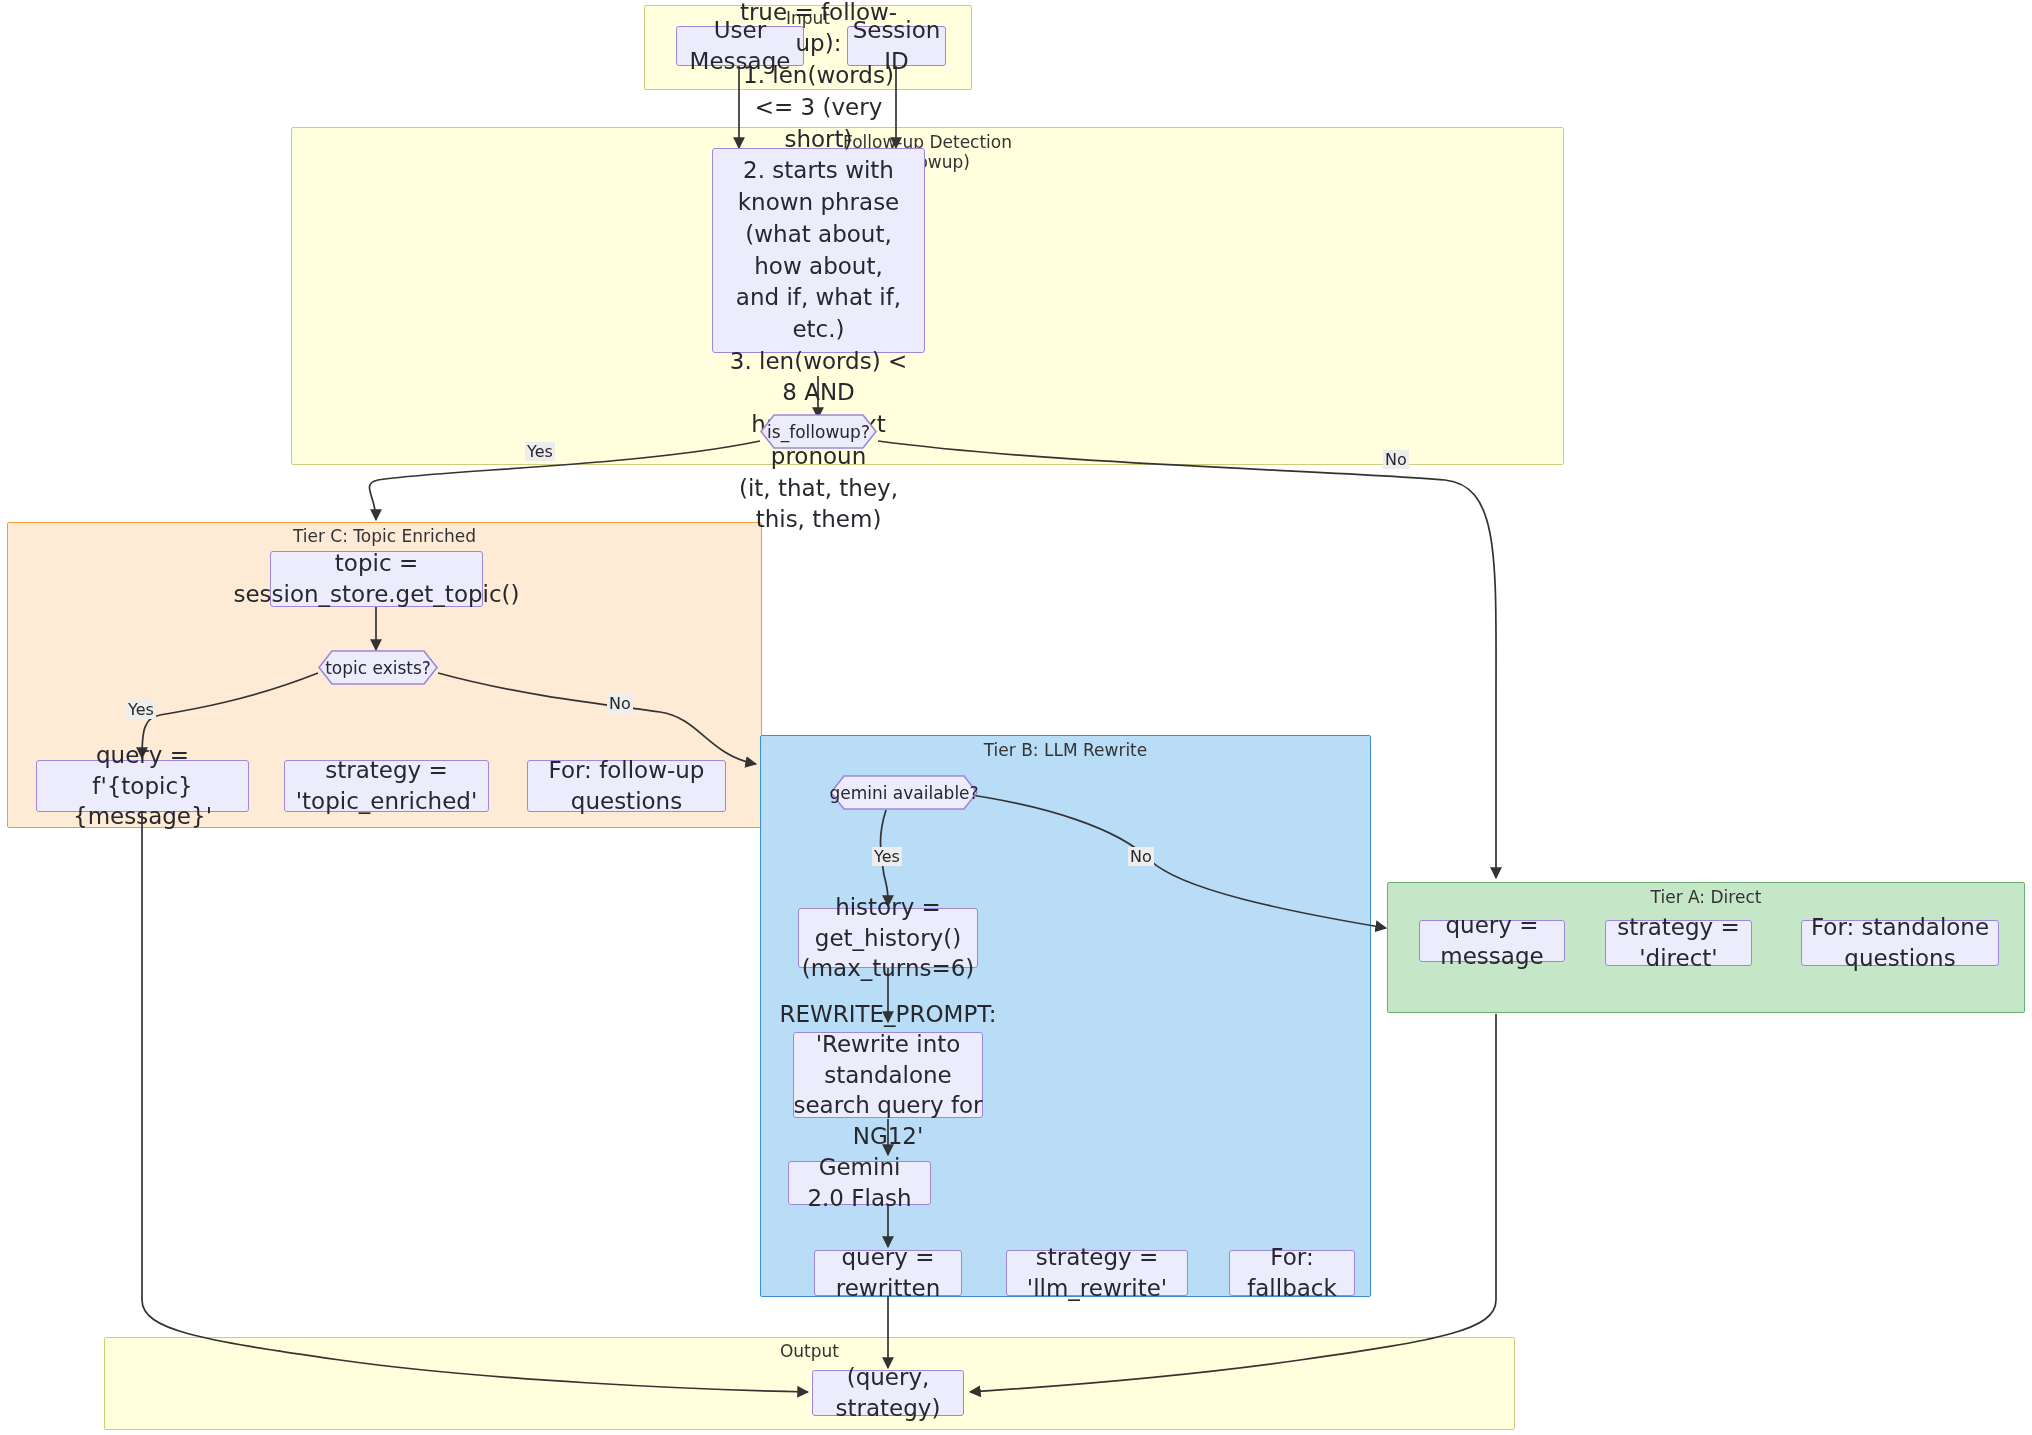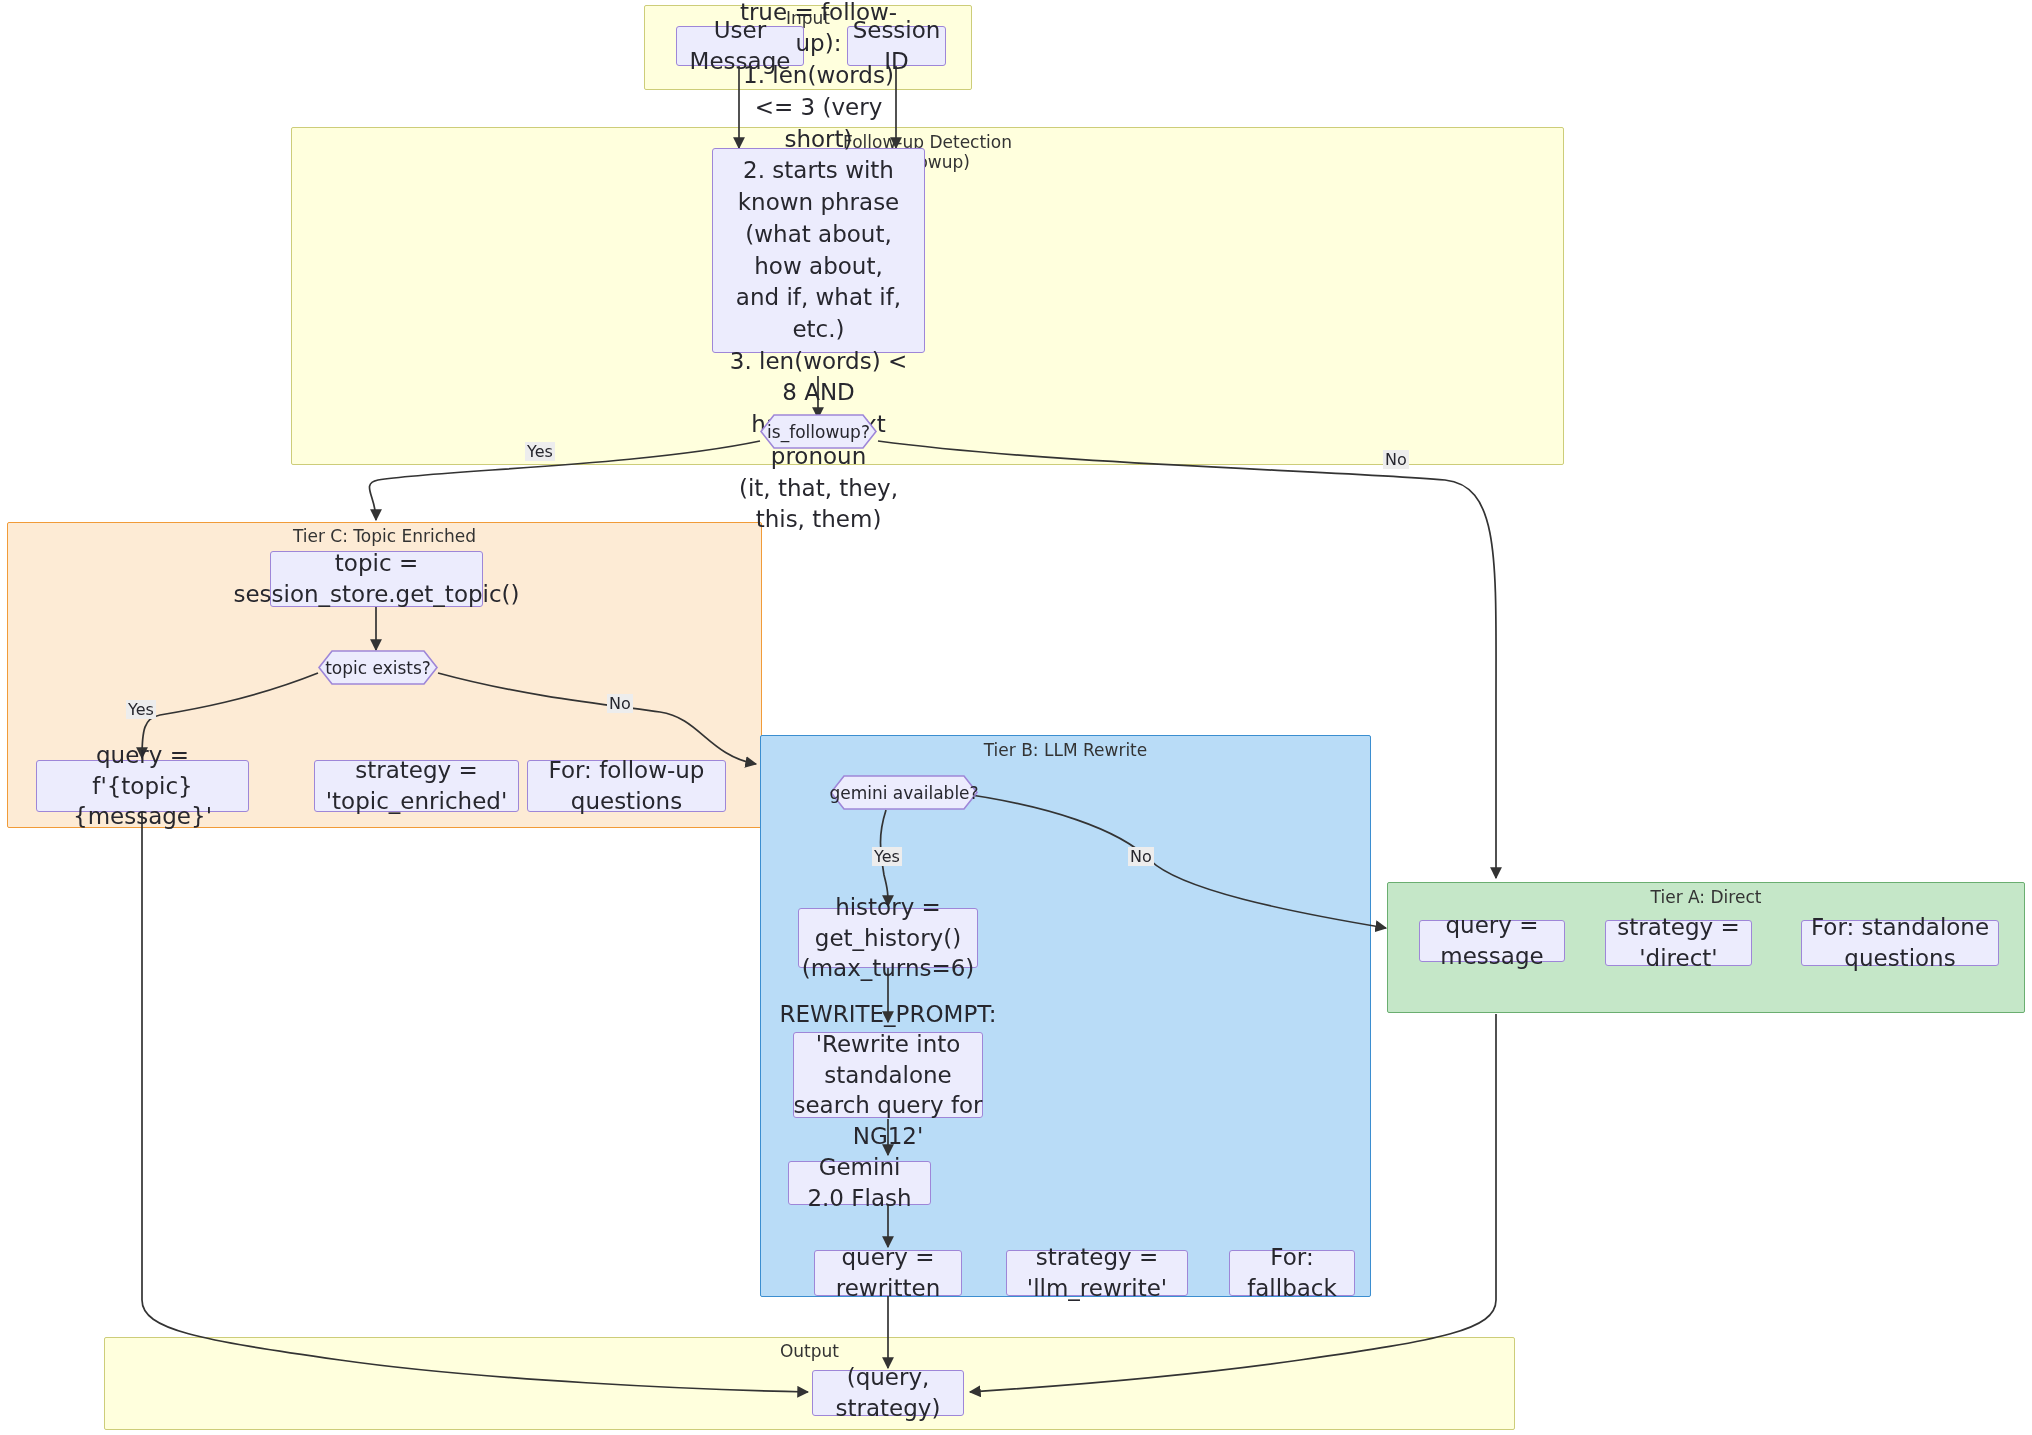--- a/index.html
+++ b/index.html
@@ -197,21 +197,21 @@
     <svg width="120" height="35" viewBox="0 0 120 35">
       <polygon points="14,1 106,1 119,17.5 106,34 14,34 1,17.5" fill="#ececfd" stroke="#9e86d8" stroke-width="1.6"></polygon>
     </svg>
     <span class="hex-text">topic exists?</span>
   </div>
 
   <div class="edge-label" style="left:126px; top:700px;">Yes</div>
   <div class="edge-label" style="left:607px; top:694px;">No</div>
 
   <div class="node" style="left:36px; top:760px; width:213px; height:52px;">query = f'{topic} {message}'</div>
-  <div class="node" style="left:284px; top:760px; width:205px; height:52px;margin-left:30px;">strategy = 'topic_enriched'</div>
+  <div class="node" style="left:284px; top:760px; width:205px; height:52px;">strategy = 'topic_enriched'</div>
   <div class="node" style="left:527px; top:760px; width:199px; height:52px;">For: follow-up questions</div>
 
   <div class="hex" style="left:830px; top:775px; width:148px; height:35px;">
     <svg width="148" height="35" viewBox="0 0 148 35">
       <polygon points="14,1 134,1 147,17.5 134,34 14,34 1,17.5" fill="#ececfd" stroke="#9e86d8" stroke-width="1.6"></polygon>
     </svg>
     <span class="hex-text">gemini available?</span>
   </div>
 
   <div class="edge-label" style="left:872px; top:847px;">Yes</div>

